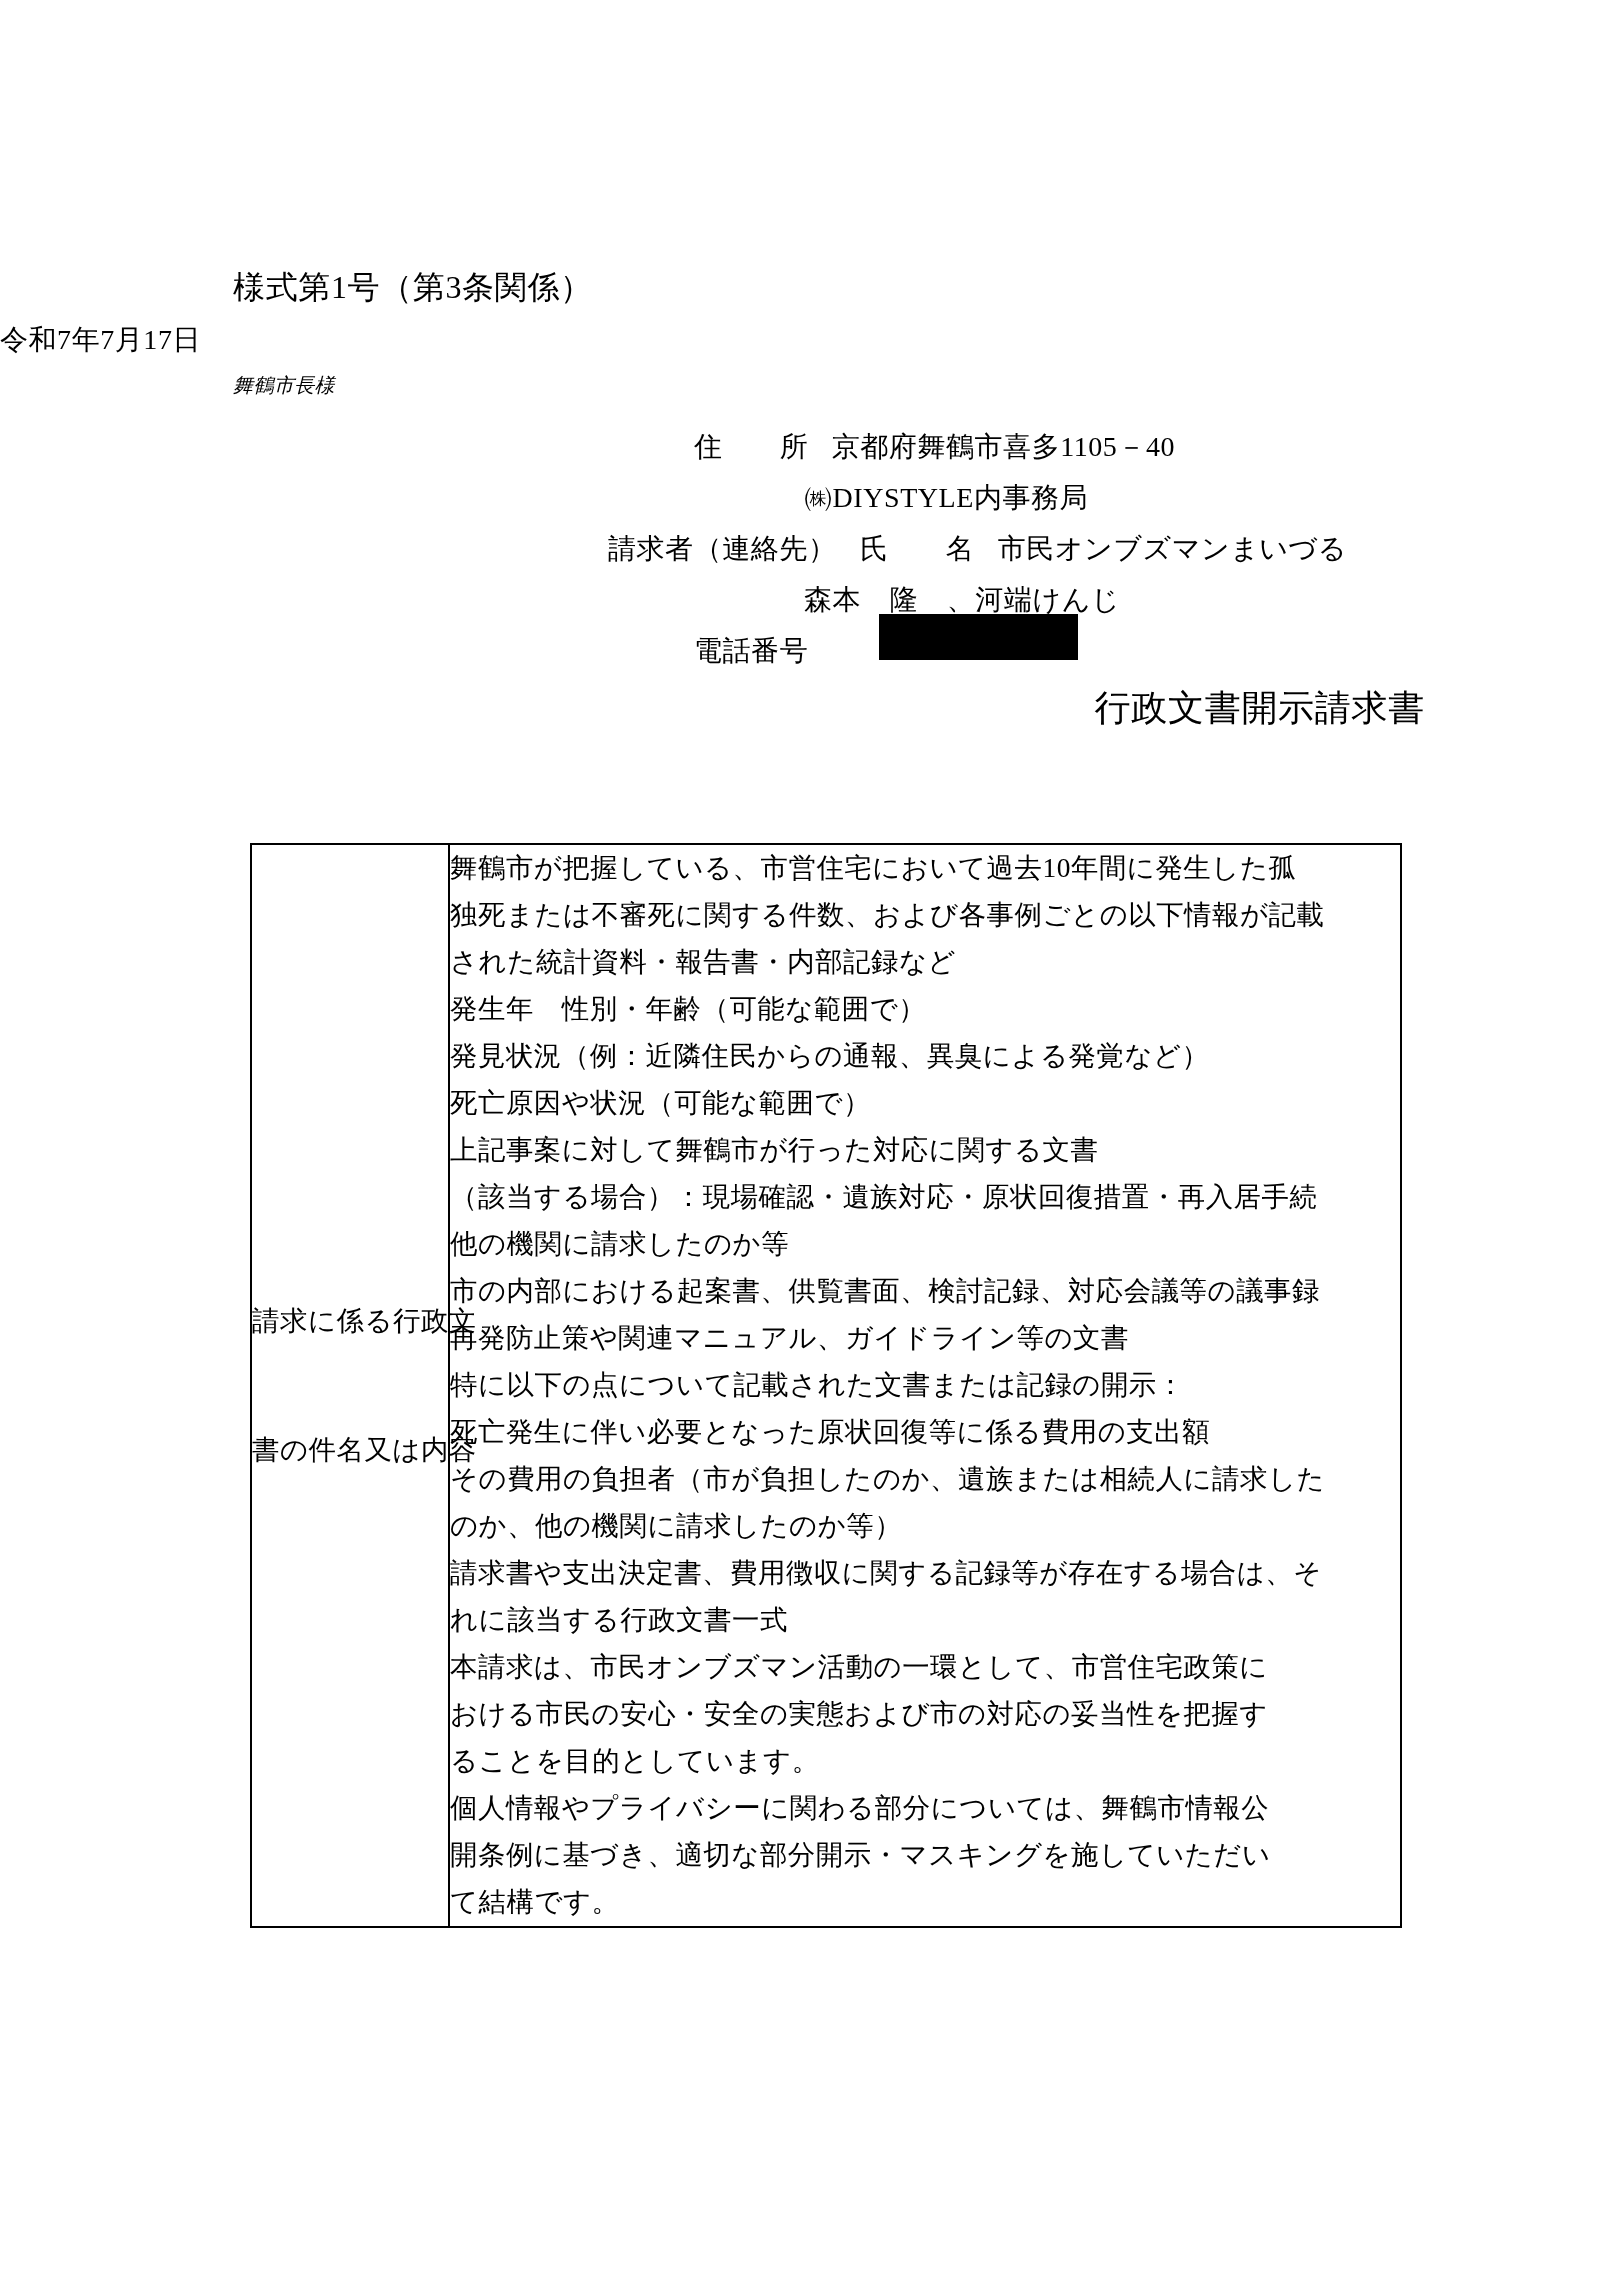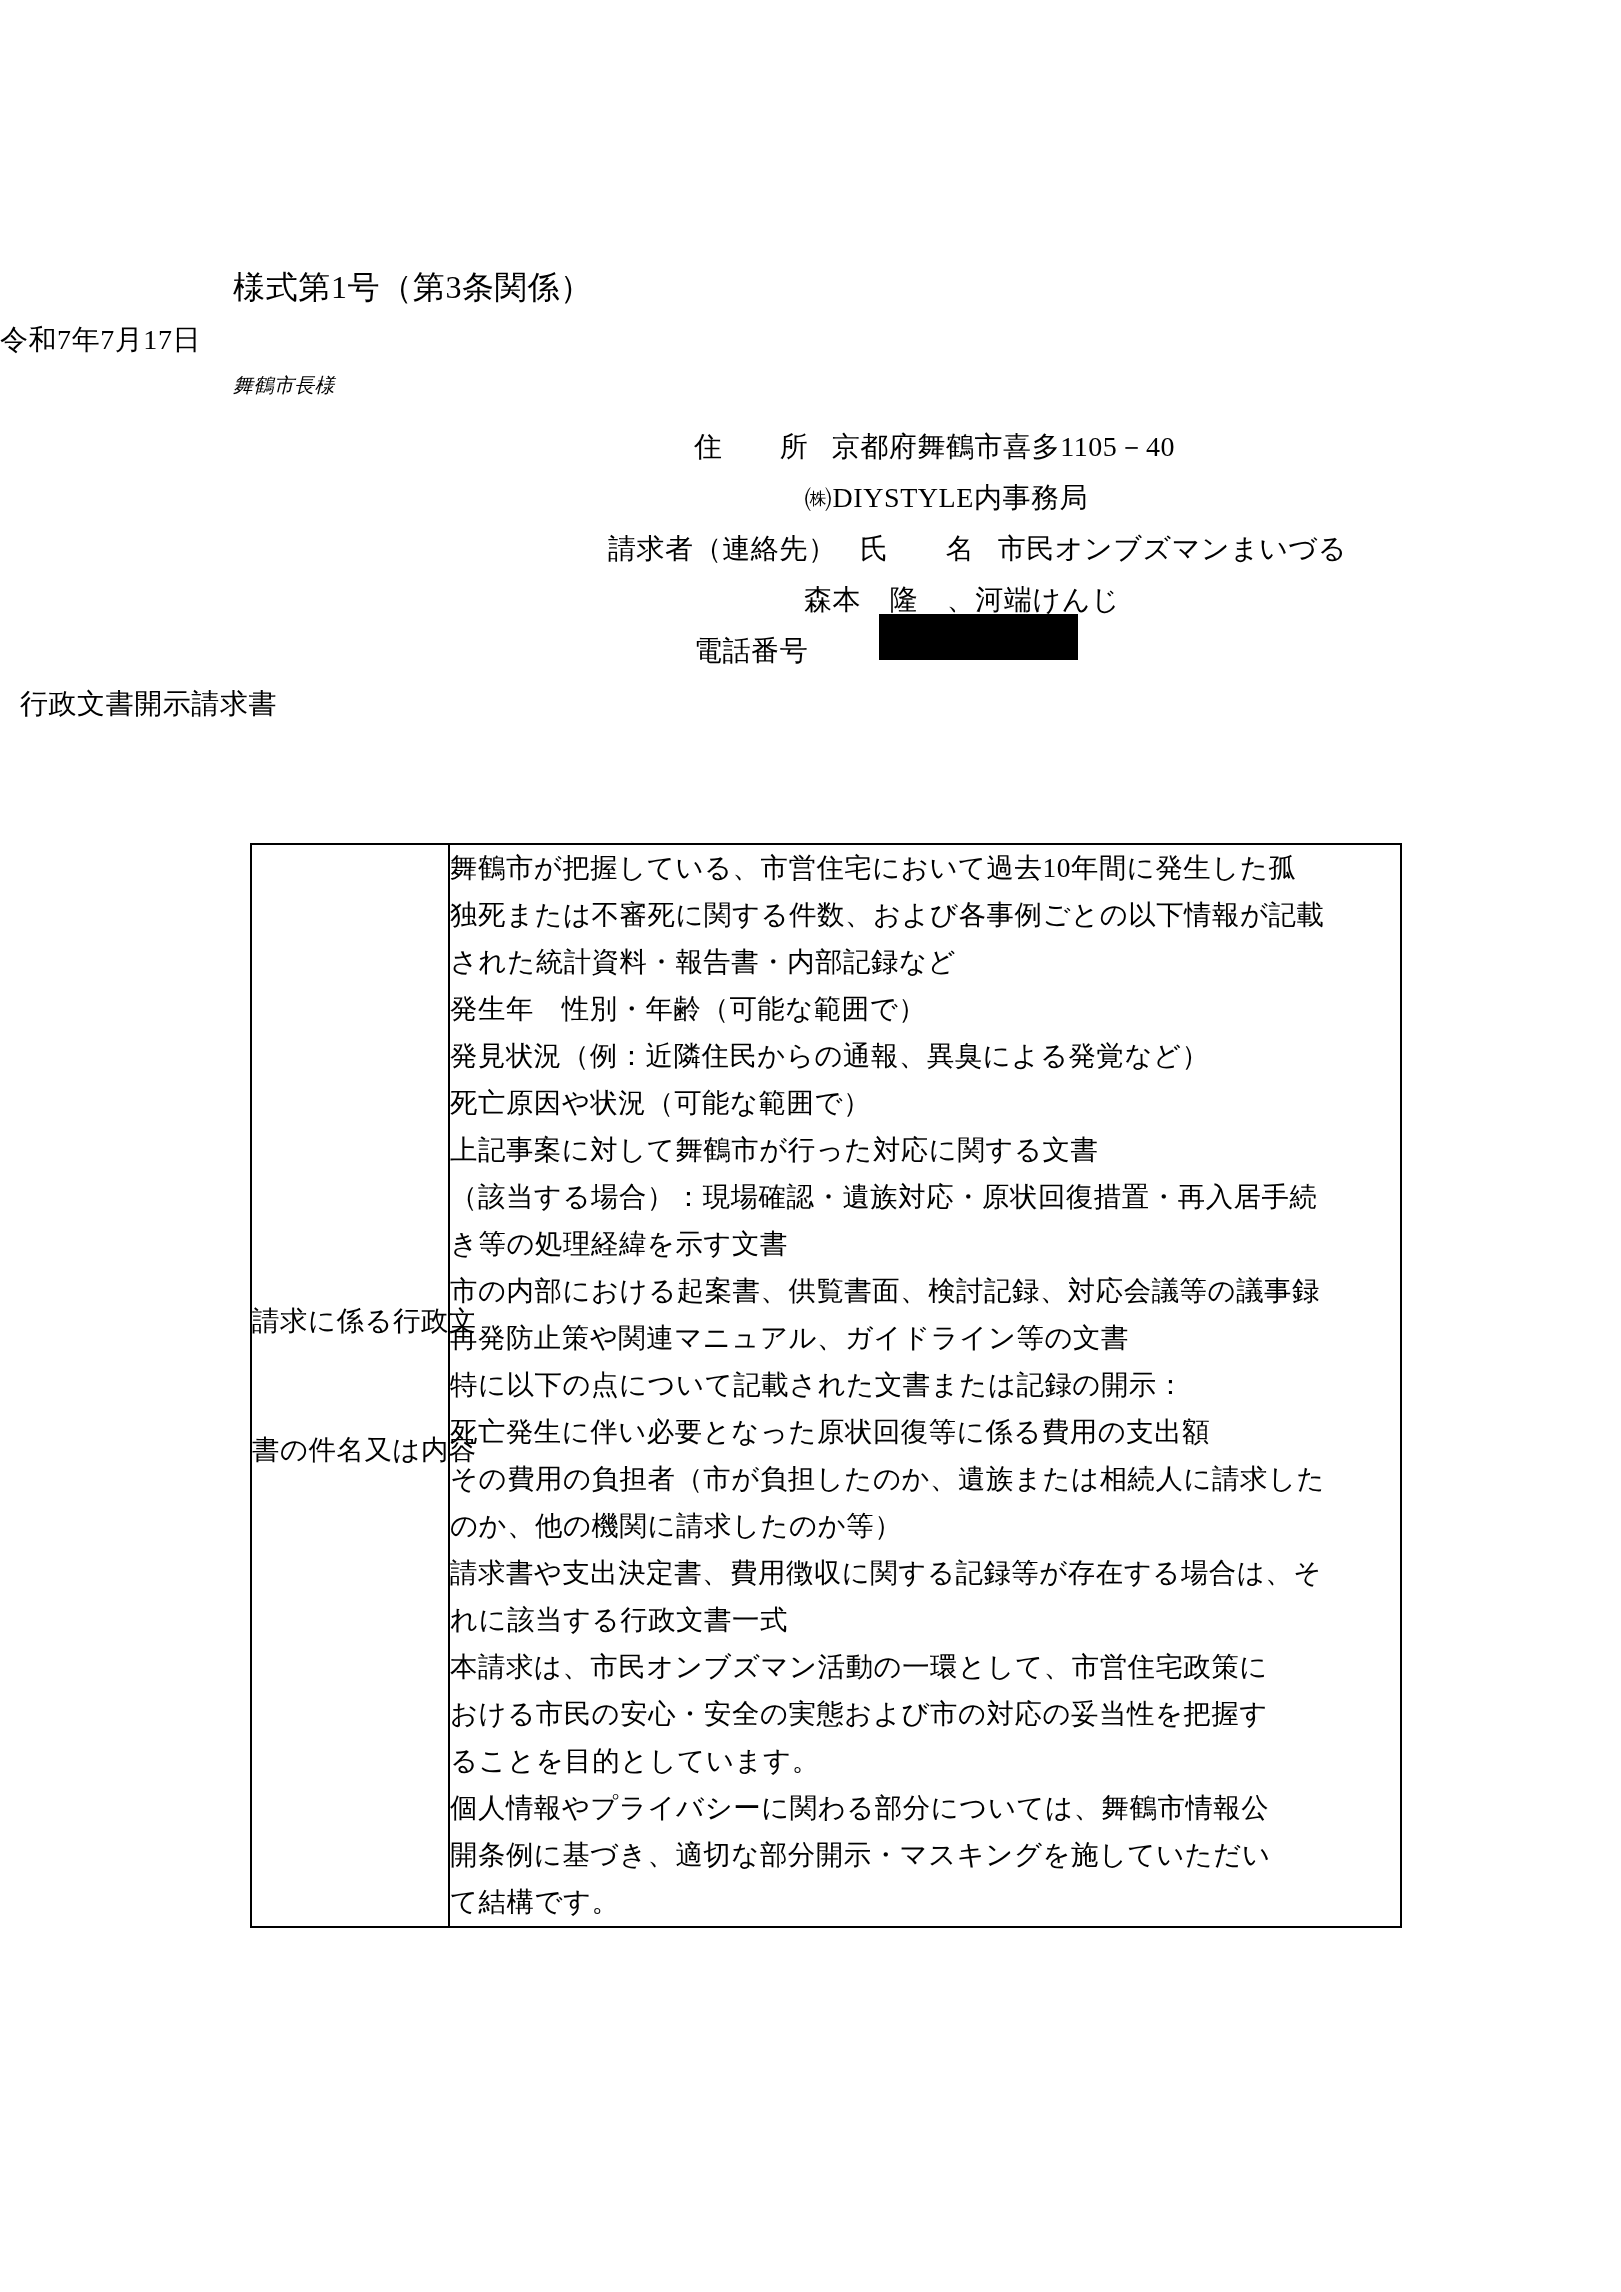--- a/index.html
+++ b/index.html
@@ -77,22 +77,22 @@
     width: 199px;
     height: 46px;
     background: #000000;
   }
   
   .doc-title {
     position: absolute;
     left: 0;
     top: 690px;
     width: 1621px;
-    text-align: left;
-    font-size: 28px;
+    text-align: right;
+    font-size: 36px;
     line-height: 1.0;
     padding-right: 196px;
     box-sizing: border-box;
     padding-left: 20px;
   }
   
   .intro {
     position: absolute;
     left: 233px;
     top: 765px;
@@ -171,21 +171,21 @@
         <td class="cell-body">
           <div id="content-lines">
               <div class="body-line jp">舞鶴市が把握している、市営住宅において過去10年間に発生した孤</div>
               <div class="body-line jp">独死または不審死に関する件数、および各事例ごとの以下情報が記載</div>
               <div class="body-line jp">された統計資料・報告書・内部記録など</div>
               <div class="body-line jp">発生年　性別・年齢（可能な範囲で）</div>
               <div class="body-line jp">発見状況（例：近隣住民からの通報、異臭による発覚など）</div>
               <div class="body-line jp">死亡原因や状況（可能な範囲で）</div>
               <div class="body-line jp">上記事案に対して舞鶴市が行った対応に関する文書</div>
               <div class="body-line jp">（該当する場合）：現場確認・遺族対応・原状回復措置・再入居手続</div>
-              <div class="body-line jp">き等の処理経緯を示す文書</div>
+              <div class="body-line jp">他の機関に請求したのか等</div>
               <div class="body-line jp">市の内部における起案書、供覧書面、検討記録、対応会議等の議事録</div>
               <div class="body-line jp">再発防止策や関連マニュアル、ガイドライン等の文書</div>
               <div class="body-line jp">特に以下の点について記載された文書または記録の開示：</div>
               <div class="body-line jp">死亡発生に伴い必要となった原状回復等に係る費用の支出額</div>
               <div class="body-line jp">その費用の負担者（市が負担したのか、遺族または相続人に請求した</div>
               <div class="body-line jp">のか、他の機関に請求したのか等）</div>
               <div class="body-line jp">請求書や支出決定書、費用徴収に関する記録等が存在する場合は、そ</div>
               <div class="body-line jp">れに該当する行政文書一式</div>
               <div class="body-line jp">本請求は、市民オンブズマン活動の一環として、市営住宅政策に</div>
               <div class="body-line jp">おける市民の安心・安全の実態および市の対応の妥当性を把握す</div>

